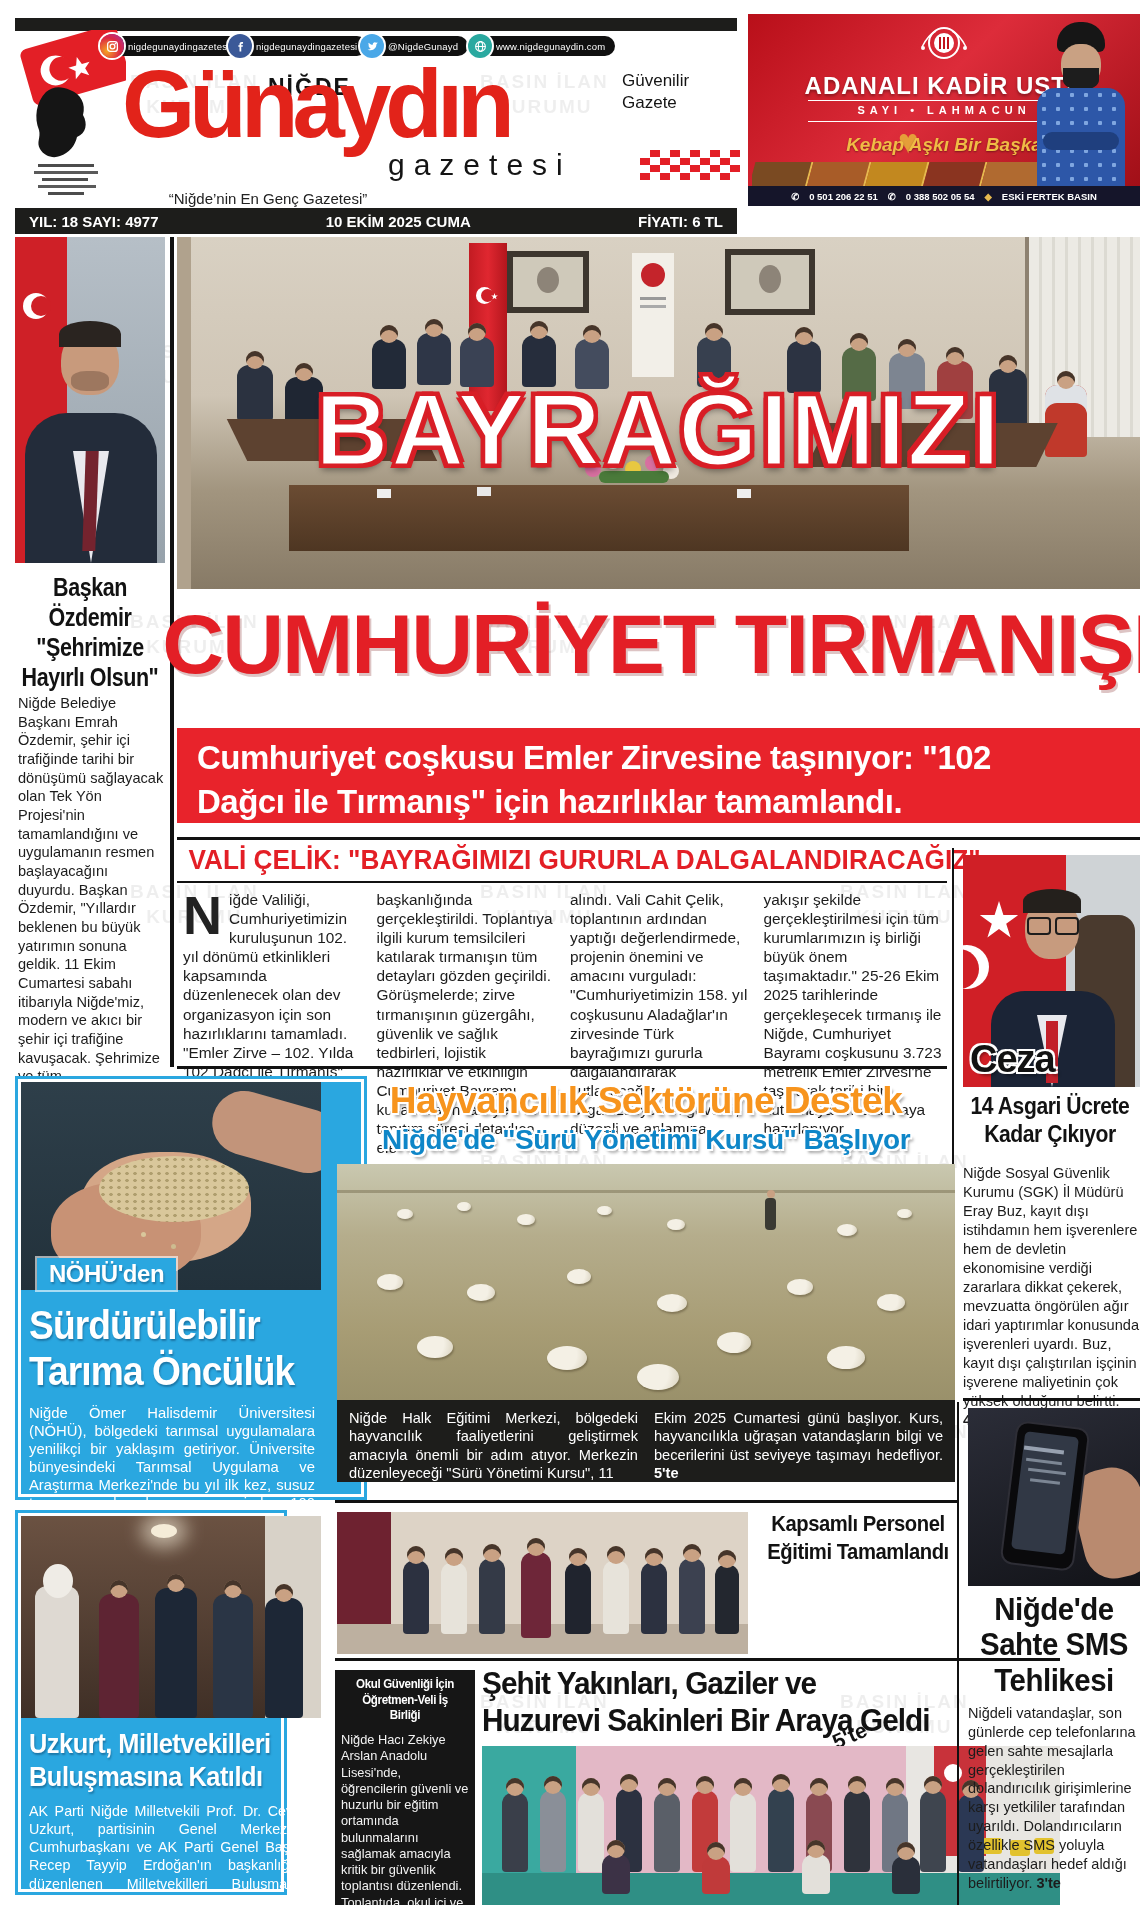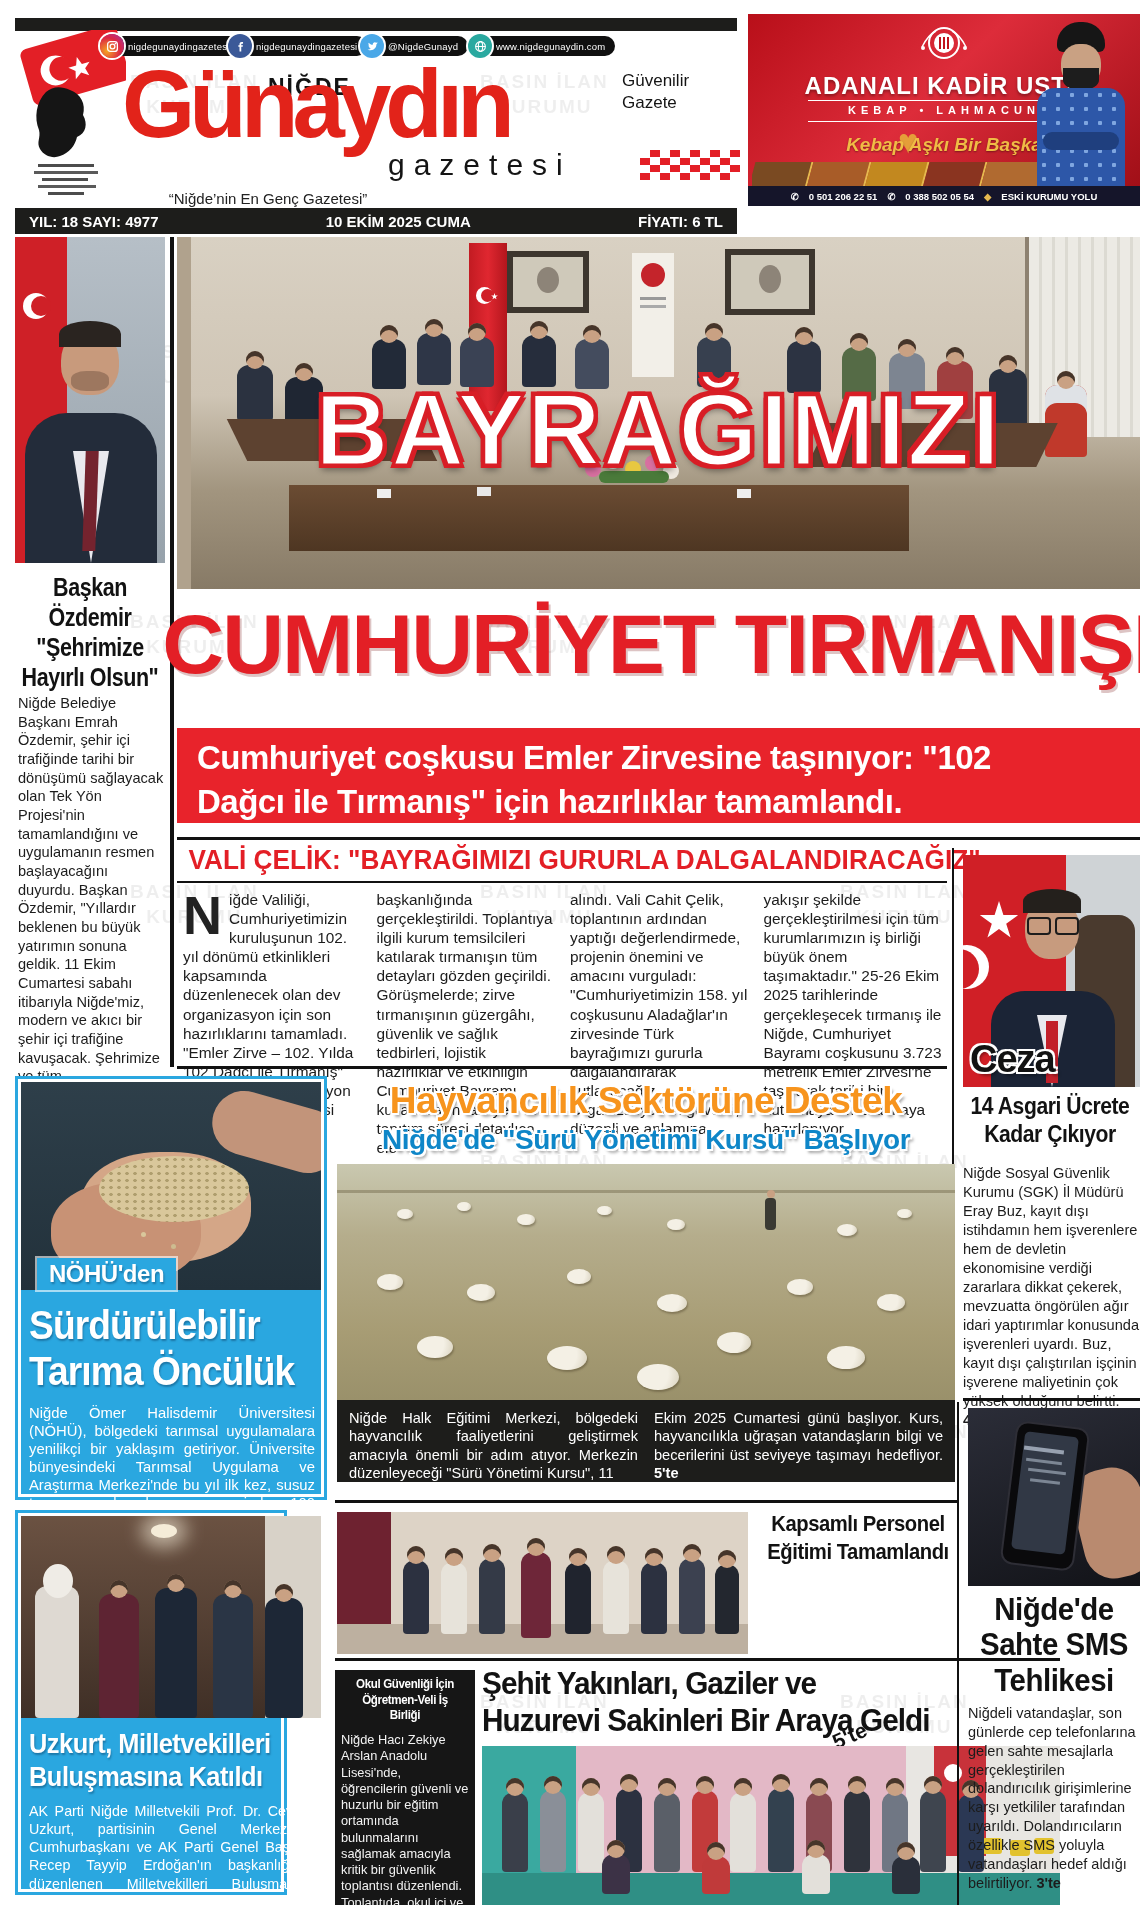--- a/index.html
+++ b/index.html
@@ -168,21 +168,21 @@
       <circle cx="28" cy="26" r="10" fill="#fff"></circle>
       <rect x="23" y="20" width="2" height="12" fill="#c0121c"></rect>
         <rect x="27" y="20" width="2" height="12" fill="#c0121c"></rect>
         <rect x="31" y="20" width="2" height="12" fill="#c0121c"></rect>
       <path d="M6 30 Q12 18 20 14 M50 30 Q44 18 36 14" stroke="#fff" stroke-width="1.5" fill="none"></path>
       <circle cx="7" cy="31" r="2" fill="#fff"></circle>
         <circle cx="49" cy="31" r="2" fill="#fff"></circle>
     </svg>
     <div class="abs" style="left:0;top:58px;width:100%;text-align:center;color:#fff;font-size:24px;font-weight:bold;letter-spacing:1px;text-shadow:0 2px 3px rgba(0,0,0,.35);">ADANALI KADİR USTA</div>
     <div class="abs" style="left:60px;top:86px;width:272px;border-top:1px solid #fff;"></div>
-    <div class="abs" style="left:0;top:90px;width:100%;text-align:center;color:#fff;font-size:11px;font-weight:bold;letter-spacing:5px;">KEBAP • LAHMACUN</div>
+    <div class="abs" style="left:0;top:90px;width:100%;text-align:center;color:#fff;font-size:11px;font-weight:bold;letter-spacing:5px;">SAYI • LAHMACUN</div>
     <div class="abs" style="left:60px;top:107px;width:272px;border-top:1px solid #fff;"></div>
     <div class="abs" style="left:150px;top:108px;font-size:34px;color:#e8b33a;opacity:.85;">♥</div>
     <div class="abs" style="left:0;top:120px;width:100%;text-align:center;color:#f0bc45;font-size:19px;font-weight:bold;font-style:italic;text-shadow:0 1px 2px rgba(0,0,0,.4);">Kebap Aşkı Bir Başka</div>
     <div class="abs" style="left:4px;top:148px;width:288px;height:26px;display:flex;overflow:hidden;">
       <div style="flex:1;background:#7a4a22;transform:skewX(-15deg);border-right:2px solid #e6b94f;"></div>
       <div style="flex:1;background:#a85c28;transform:skewX(-15deg);border-right:2px solid #e6b94f;"></div>
       <div style="flex:1;background:#c2881f;transform:skewX(-15deg);border-right:2px solid #e6b94f;"></div>
       <div style="flex:1;background:#8a3420;transform:skewX(-15deg);border-right:2px solid #e6b94f;"></div>
       <div style="flex:1;background:#b06a30;transform:skewX(-15deg);"></div>
     </div>
@@ -193,21 +193,21 @@
       <div class="abs" style="left:4px;top:66px;width:88px;height:98px;background:#2d57a8;border-radius:18px 18px 0 0;
            background-image:radial-gradient(#7fa6e0 2px,transparent 2.5px);background-size:14px 14px;"></div>
       <div class="abs" style="left:10px;top:110px;width:76px;height:18px;background:#1f3f7e;border-radius:9px;"></div>
     </div>
     <div class="abs" style="left:0;top:172px;width:100%;height:20px;background:#15152a;display:flex;align-items:center;justify-content:center;gap:10px;color:#fff;font-size:9.5px;font-weight:bold;">
       <span>✆</span>
       <span>0 501 206 22 51</span>
       <span>✆</span>
       <span>0 388 502 05 54</span>
       <span style="color:#e6b94f;">◆</span>
-      <span>ESKİ KURUMU YOLU</span>
+      <span>ESKİ FERTEK BASIN</span>
     </div>
   </div>
 
   <div class="abs rule" style="left:170px;top:237px;width:4px;height:830px;"></div>
 
   <div class="ph" style="left:177px;top:237px;width:963px;height:352px;background:linear-gradient(180deg,#d9d1c3 0%,#cfc5b5 45%,#a2957f 72%,#877a66 100%);">
     <div class="abs" style="left:0;top:0;width:14px;height:100%;background:#b0a28d;"></div>
     <div class="abs" style="left:848px;top:0;width:115px;height:200px;background:repeating-linear-gradient(90deg,#eceae4 0 10px,#dcdad2 10px 13px);border-left:4px solid #8d8170;"></div>
     <div class="abs" style="left:330px;top:14px;width:82px;height:62px;background:#3d362e;">
         <div class="abs" style="left:6px;top:6px;right:6px;bottom:6px;background:#cfc9ba;"></div>
@@ -308,21 +308,21 @@
     <div class="abs" style="left:92px;top:62px;width:20px;height:14px;border:2.5px solid #1c1c1c;border-radius:4px;"></div>
   </div>
   <div class="abs blkhead outline-w" style="left:970px;top:1038px;font-size:38px;letter-spacing:-1px;">Ceza</div>
   <div class="abs pre blkhead" style="left:958px;top:1092px;width:184px;text-align:center;font-size:24px;line-height:1.18;transform:scaleX(.88);transform-origin:center;">14 Asgari Ücrete
 Kadar Çıkıyor</div>
   <div class="abs bodytxt" style="left:963px;top:1164px;width:177px;font-size:14.6px;line-height:1.3;">
     <span>Niğde Sosyal Güvenlik Kurumu (SGK) İl Müdürü Eray Buz, kayıt dışı istihdamın hem işverenlere hem de devletin ekonomisine verdiği zararlara dikkat çekerek, mevzuatta öngörülen ağır idari yaptırımlar konusunda işverenleri uyardı. Buz, kayıt dışı çalıştırılan işçinin işverene maliyetinin çok yüksek olduğunu belirtti.</span> <b>4'te</b>
   </div>
   <div class="abs rule" style="left:963px;top:1398px;width:177px;height:3px;"></div>
 
-  <div class="abs bluebox" style="left:15px;top:1076px;width:312px;height:424px;">
+  <div class="abs bluebox" style="left:15px;top:1076px;width:312px;height:424px;padding-left:40px;">
     <div class="ph" style="left:6px;top:6px;width:300px;height:208px;background:linear-gradient(180deg,#2e3f4a,#22313b);">
       <div class="abs" style="right:-20px;top:18px;width:130px;height:64px;background:#c2947a;border-radius:32px;transform:rotate(16deg);"></div>
       <div class="abs" style="left:60px;top:70px;width:170px;height:110px;background:#d4a687;border-radius:46%;"></div>
       <div class="abs" style="left:30px;top:100px;width:150px;height:100px;background:#c89275;border-radius:46%;"></div>
       <div class="abs" style="left:78px;top:74px;width:150px;height:66px;background:#d9c79b;border-radius:50%;
            background-image:radial-gradient(#af9e6e 1.6px,transparent 2px);background-size:8px 7px;"></div>
       <div class="abs" style="left:120px;top:150px;width:5px;height:5px;background:#d9c79b;border-radius:50%;"></div>
       <div class="abs" style="left:150px;top:162px;width:5px;height:5px;background:#cdbc90;border-radius:50%;"></div>
     </div>
     <div class="abs whitehead" style="left:22px;top:182px;background:#2aa7e0;padding:2px 12px;font-size:24px;letter-spacing:-.5px;box-shadow:0 0 0 2px rgba(255,255,255,.6);">NÖHÜ'den</div>

